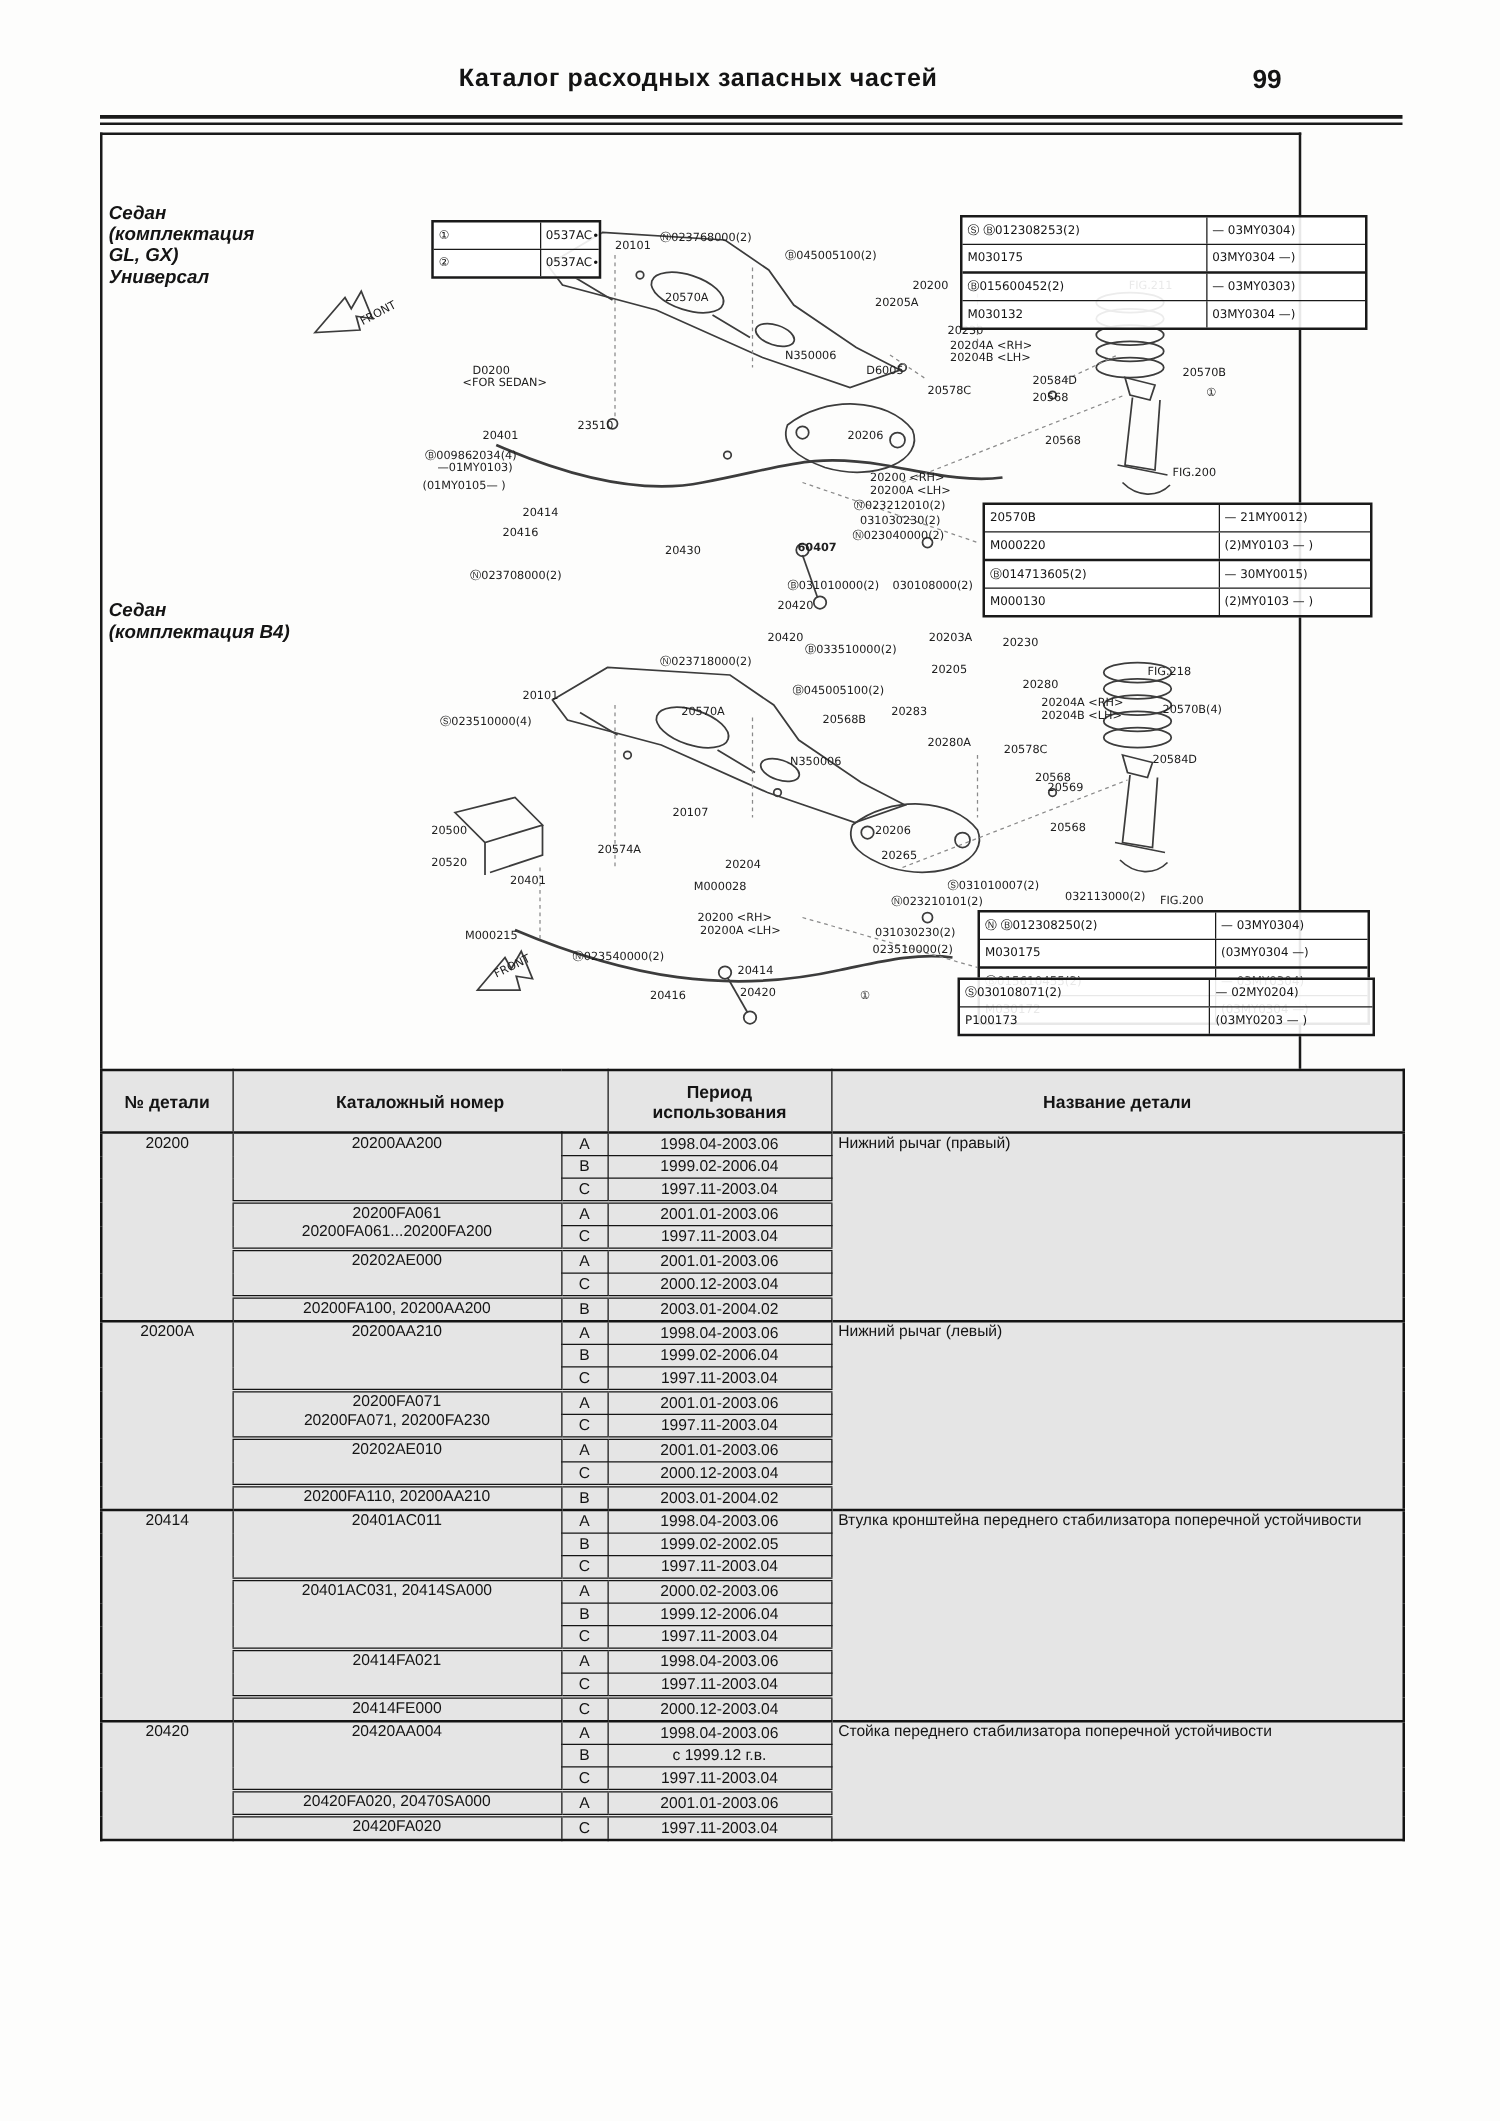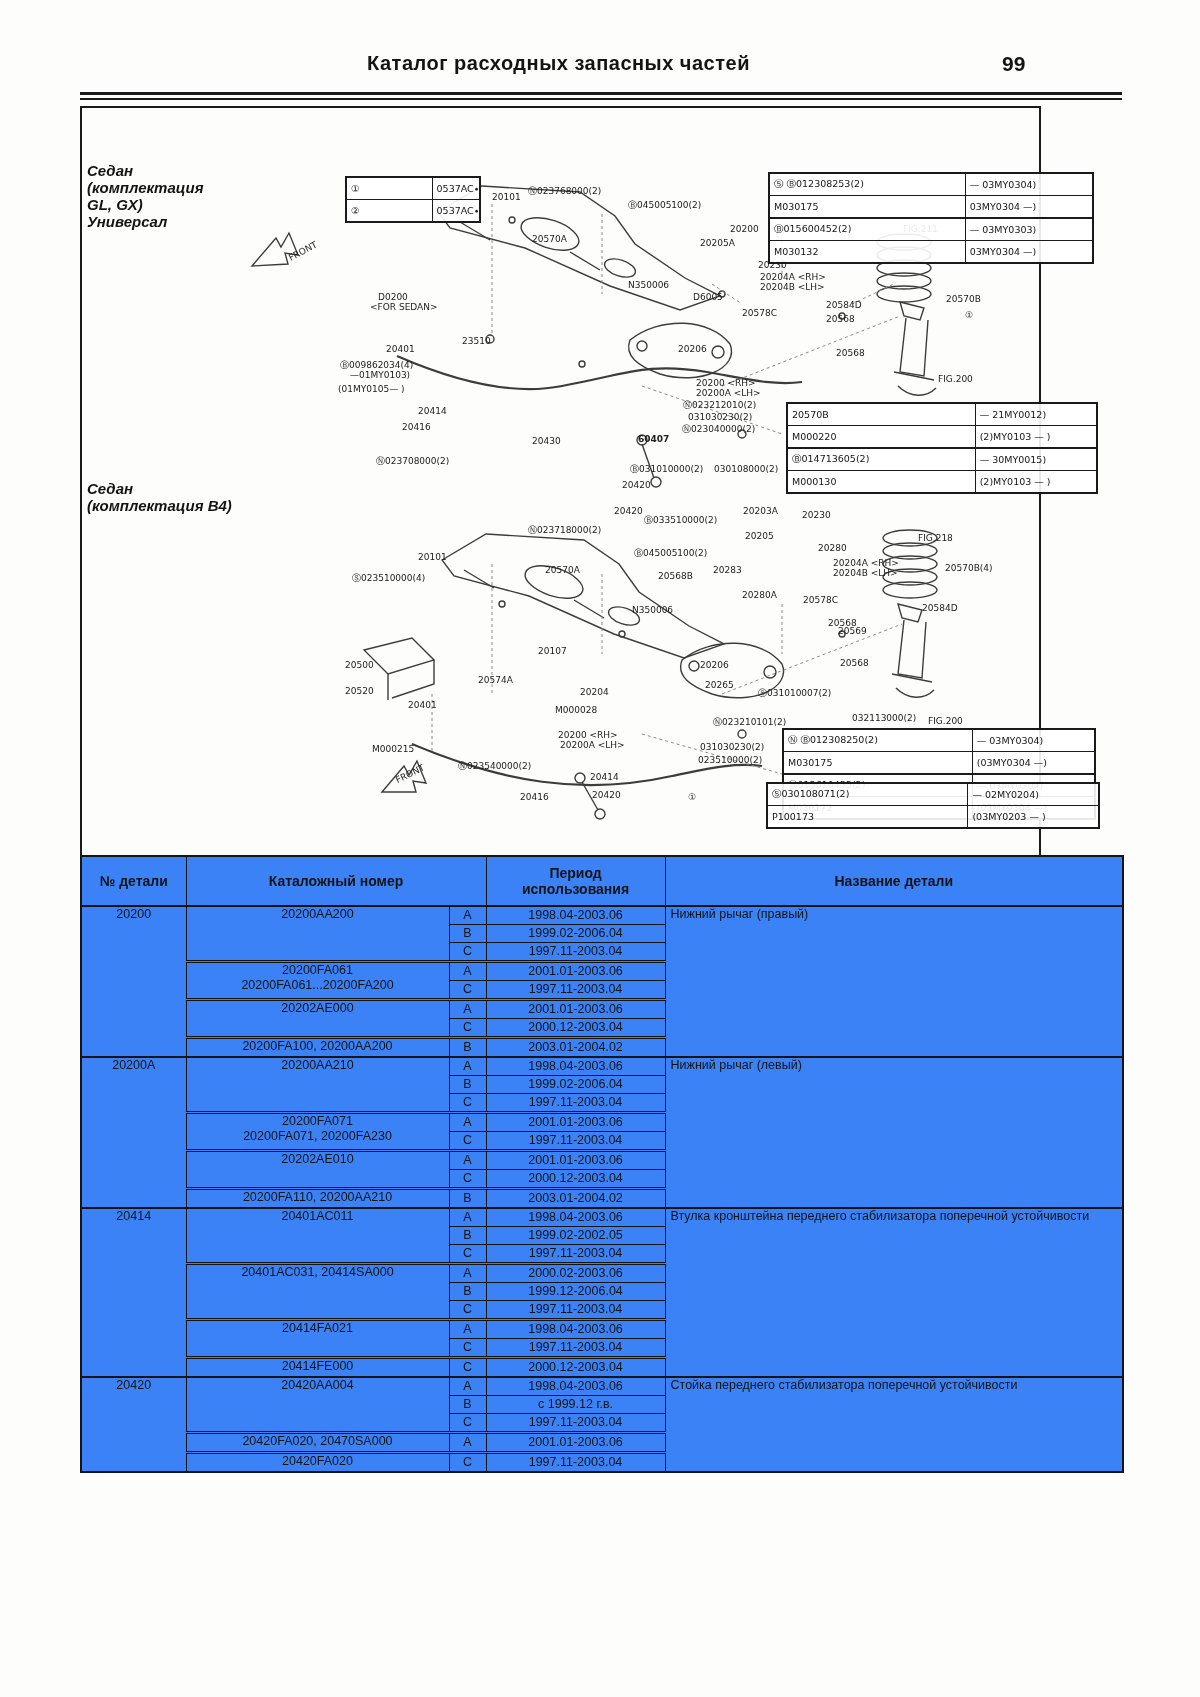--- a/index.html
+++ b/index.html
@@ -21,21 +21,21 @@
           color:#202020;white-space:nowrap;transform-origin:left top;}
   .minitable{position:absolute;border:2px solid #1a1a1a;background:rgba(255,255,255,.9);
              font-family:"DejaVu Sans",sans-serif;font-size:9.5px;}
   .mrow{display:flex;border-top:1px solid #1a1a1a;height:21px;align-items:center;}
   .mrow:first-child{border-top:none;}
   .mrow.thick{border-top:2px solid #1a1a1a;}
   .mleft{flex:0 0 58%;border-right:1.5px solid #1a1a1a;padding:0 4px;height:100%;
          display:flex;align-items:center;white-space:nowrap;overflow:hidden;}
   .mright{flex:1;padding:0 4px;white-space:nowrap;overflow:hidden;}
   .parts{position:absolute;left:80px;top:855px;width:1042px;border-collapse:collapse;
-         table-layout:fixed;background:#3b82f6;font-size:12.5px;}
+         table-layout:fixed;background:#e5e5e5;font-size:12.5px;}
   .parts,.parts th,.parts td{border:1px solid #141414;}
   .parts{border-width:2px;}
   .parts th{height:46px;font-size:14px;font-weight:bold;text-align:center;
             white-space:pre-line;border-bottom:2px solid #141414;}
   .parts td{height:17px;padding:0 5px;line-height:15px;}
   .col-part-td{text-align:center;vertical-align:top;padding-top:2px;}
   .col-catalog-td{text-align:center;vertical-align:top;padding-top:1px;}
   .col-letter-td{text-align:center;}
   .col-period-td{text-align:center;white-space:nowrap;}
   .col-name-td{vertical-align:top;padding-top:2px;text-align:left;}
@@ -235,32 +235,32 @@
           <span class="dlabel" style="left: 751px; top: 434px;">20204B &lt;LH&gt;</span>
           <span class="dlabel" style="left: 576px; top: 437px;">20568B</span>
           <span class="dlabel" style="left: 631px; top: 431px;">20283</span>
           <span class="dlabel" style="left: 660px; top: 456px;">20280A</span>
           <span class="dlabel" style="left: 721px; top: 461px;">20578C</span>
           <span class="dlabel" style="left: 840px; top: 469px;">20584D</span>
           <span class="dlabel" style="left: 746px; top: 484px;">20568</span>
           <span class="dlabel" style="left: 756px; top: 492px;">20569</span>
           <span class="dlabel" style="left: 550px; top: 471px;">N350006</span>
           <span class="dlabel" style="left: 836px; top: 399px;">FIG.218</span>
-          <span class="dlabel" style="left: 848px; top: 429px; margin-left: 15px;">20570B(4)</span>
+          <span class="dlabel" style="left: 848px; top: 429px;">20570B(4)</span>
           <span class="dlabel" style="left: 263px; top: 526px;">20500</span>
           <span class="dlabel" style="left: 263px; top: 552px;">20520</span>
           <span class="dlabel" style="left: 456px; top: 512px;">20107</span>
           <span class="dlabel" style="left: 396px; top: 541px;">20574A</span>
           <span class="dlabel" style="left: 326px; top: 566px;">20401</span>
           <span class="dlabel" style="left: 473px; top: 571px;">M000028</span>
           <span class="dlabel" style="left: 498px; top: 553px;">20204</span>
           <span class="dlabel" style="left: 290px; top: 610px;">M000215</span>
           <span class="dlabel" style="left: 618px; top: 526px;">20206</span>
           <span class="dlabel" style="left: 623px; top: 546px;">20265</span>
-          <span class="dlabel" style="left: 636px; top: 554px; padding-left: 40px;">Ⓢ031010007(2)</span>
+          <span class="dlabel" style="left: 636px; top: 570px; padding-left: 40px;">Ⓢ031010007(2)</span>
           <span class="dlabel" style="left: 631px; top: 583px;">Ⓝ023210101(2)</span>
           <span class="dlabel" style="left: 618px; top: 608px;">031030230(2)</span>
           <span class="dlabel" style="left: 616px; top: 621px;">023510000(2)</span>
           <span class="dlabel" style="left: 476px; top: 596px;">20200 &lt;RH&gt;</span>
           <span class="dlabel" style="left: 478px; top: 606px;">20200A &lt;LH&gt;</span>
           <span class="dlabel" style="left: 758px; top: 524px;">20568</span>
           <span class="dlabel" style="left: 770px; top: 579px;">032113000(2)</span>
           <span class="dlabel" style="left: 846px; top: 582px;">FIG.200</span>
           <span class="dlabel" style="left: 376px; top: 627px;">Ⓝ023540000(2)</span>
           <span class="dlabel" style="left: 508px; top: 638px;">20414</span>

